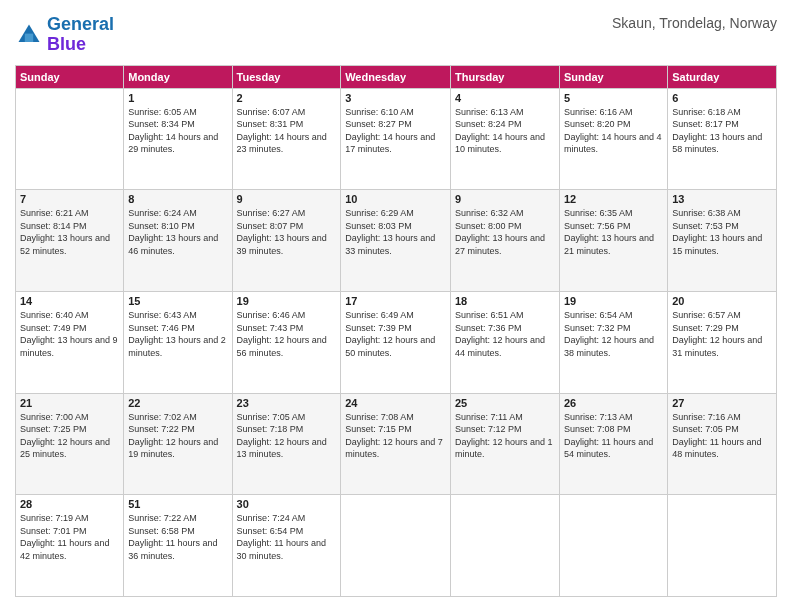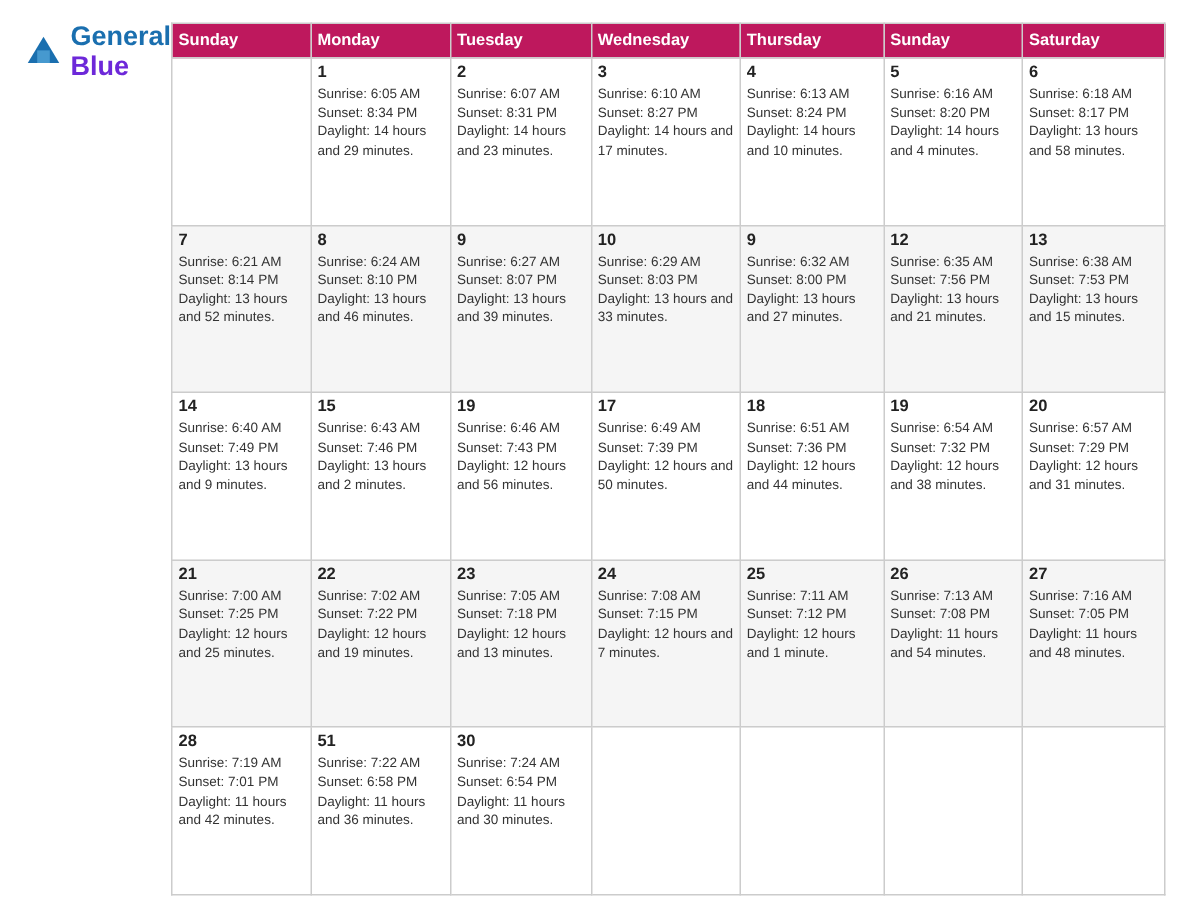--- a/index.html
+++ b/index.html
@@ -8,21 +8,21 @@
       height: 612px;
       font-family: Arial, sans-serif;
       background: #fff;
       overflow: hidden;
     }
     .page {
       width: 792px;
       height: 612px;
       padding: 15px;
       display: flex;
-      flex-direction: row;
+      flex-direction: column;
     }
     .header {
       display: flex;
       justify-content: space-between;
       align-items: flex-start;
       margin-bottom: 10px;
     }
     .logo {
       display: flex;
       align-items: center;
@@ -105,20 +105,21 @@
       <svg class="logo-icon" viewBox="0 0 40 40">
         <polygon points="20,5 35,30 5,30" fill="#1a6faf"></polygon>
         <rect x="14" y="18" width="12" height="12" fill="#5aabdd" opacity="0.7"></rect>
       </svg>
       <div class="logo-text">
         <div><span>General</span></div>
         <div><span style="color:#6d28d9">Blue</span></div>
       </div>
     </div>
     <div class="title-block">
+      <div class="location">Skaun, Trondelag, Norway</div>
     </div>
   </div>
 
   <table class="calendar-table">
     <thead>
       <tr>
         <th>Sunday</th>
         <th>Monday</th>
         <th>Tuesday</th>
         <th>Wednesday</th>

